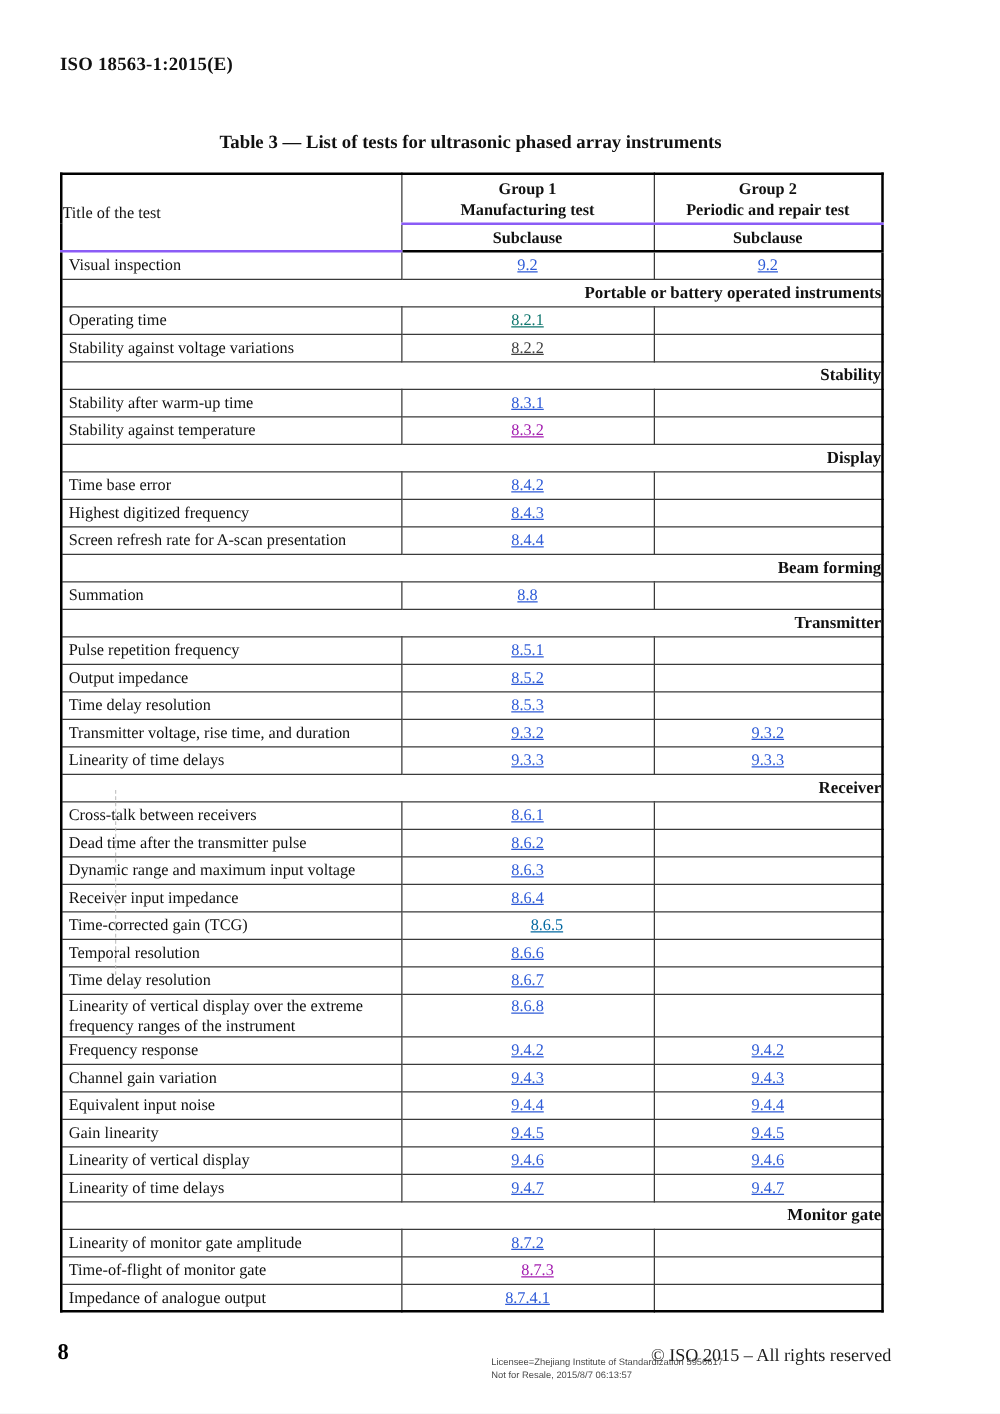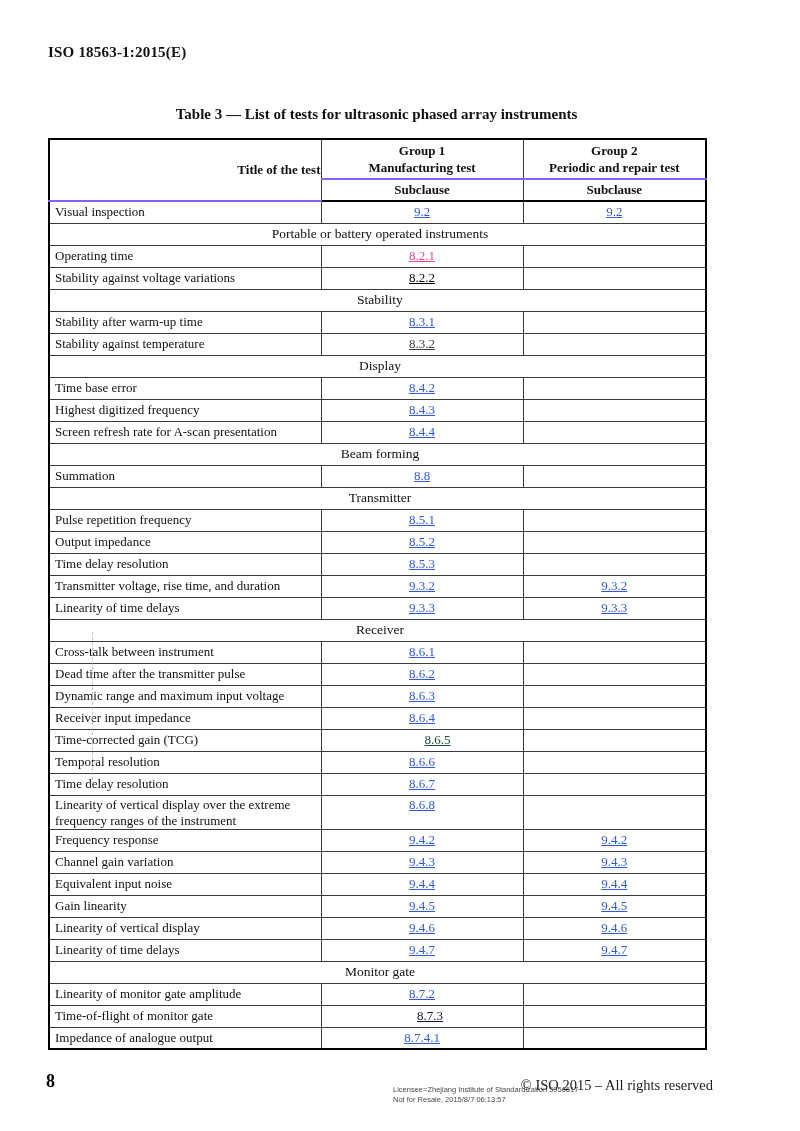--- a/index.html
+++ b/index.html
@@ -23,27 +23,27 @@
   }
   table.tbl col.c1 { width:272px; }
   table.tbl col.c2 { width:202px; }
   table.tbl col.c3 { width:183px; }
   table.tbl th, table.tbl td {
     border:1px solid #3a3a3a; overflow:hidden; white-space:nowrap;
   }
   table.tbl { border:2px solid #000; }
   table.tbl thead tr.grp-row th { border-bottom:2px solid #8b5cf6; }
   table.tbl thead tr.sub-row th { border-bottom:2px solid #000; }
-  th.title-h { font-weight:bold; text-align:right; vertical-align:middle; }
+  th.title-h { font-weight:normal; text-align:left; vertical-align:middle; }
   th.grp { font-weight:bold; text-align:center; vertical-align:middle; height:40px; line-height:17px; }
   th.subh { font-weight:bold; text-align:center; height:22px; }
   tbody tr { height:22px; }
   tbody tr.tall { height:32px; }
   td.ttl { text-align:left; padding-left:5px; vertical-align:middle; }
-  td.section { font-weight:normal; text-align:center; padding-left:5px; font-size:13.5px; }
+  td.section { font-weight:bold; text-align:right; padding-left:5px; font-size:13.5px; }
   td.sub { text-align:center; vertical-align:middle; }
   tr.tall td { vertical-align:top; padding-top:1px; white-space:normal; line-height:16px; }
   a.lnk { text-decoration:underline; cursor:pointer; }
   .ihs-marks {
     position:absolute; left:92px; top:632px; height:148px; width:0;
     border-left:1px dashed #b9b9b9; opacity:0.8;
   }
   .page-num {
     position:absolute; left:46px; top:1071px;
     font-size:18px; font-weight:bold; color:#000;
@@ -99,39 +99,39 @@
         <tr>
           <td class="ttl">Visual inspection</td>
           <td class="sub"><a class="lnk" style="color: rgb(46, 91, 215);">9.2</a></td>
           <td class="sub"><a class="lnk" style="color: rgb(46, 91, 215);">9.2</a></td>
         </tr>
         <tr>
           <td colspan="3" class="section">Portable or battery operated instruments</td>
         </tr>
         <tr>
           <td class="ttl">Operating time</td>
-          <td class="sub"><a class="lnk" style="color: #ec4899;">8.2.1</a></td>
+          <td class="sub"><a class="lnk" style="color: #0f766e;">8.2.1</a></td>
           <td class="sub"></td>
         </tr>
         <tr>
           <td class="ttl">Stability against voltage variations</td>
-          <td class="sub"><a class="lnk" style="color: #000000;">8.2.2</a></td>
+          <td class="sub"><a class="lnk" style="color: #404040;">8.2.2</a></td>
           <td class="sub"></td>
         </tr>
         <tr>
           <td colspan="3" class="section">Stability</td>
         </tr>
         <tr>
           <td class="ttl">Stability after warm-up time</td>
           <td class="sub"><a class="lnk" style="color: rgb(46, 91, 215);">8.3.1</a></td>
           <td class="sub"></td>
         </tr>
         <tr>
           <td class="ttl">Stability against temperature</td>
-          <td class="sub"><a class="lnk" style="color: #404040;">8.3.2</a></td>
+          <td class="sub"><a class="lnk" style="color: #a21caf;">8.3.2</a></td>
           <td class="sub"></td>
         </tr>
         <tr>
           <td colspan="3" class="section">Display</td>
         </tr>
         <tr>
           <td class="ttl">Time base error</td>
           <td class="sub"><a class="lnk" style="color: rgb(46, 91, 215);">8.4.2</a></td>
           <td class="sub"></td>
         </tr>
@@ -178,42 +178,42 @@
         </tr>
         <tr>
           <td class="ttl">Linearity of time delays</td>
           <td class="sub"><a class="lnk" style="color: rgb(46, 91, 215);">9.3.3</a></td>
           <td class="sub"><a class="lnk" style="color: rgb(46, 91, 215);">9.3.3</a></td>
         </tr>
         <tr>
           <td colspan="3" class="section">Receiver</td>
         </tr>
         <tr>
-          <td class="ttl">Cross-talk between instrument</td>
+          <td class="ttl">Cross-talk between receivers</td>
           <td class="sub"><a class="lnk" style="color: rgb(46, 91, 215);">8.6.1</a></td>
           <td class="sub"></td>
         </tr>
         <tr>
           <td class="ttl">Dead time after the transmitter pulse</td>
           <td class="sub"><a class="lnk" style="color: rgb(46, 91, 215);">8.6.2</a></td>
           <td class="sub"></td>
         </tr>
         <tr>
           <td class="ttl">Dynamic range and maximum input voltage</td>
           <td class="sub"><a class="lnk" style="color: rgb(46, 91, 215);">8.6.3</a></td>
           <td class="sub"></td>
         </tr>
         <tr>
           <td class="ttl">Receiver input impedance</td>
           <td class="sub"><a class="lnk" style="color: rgb(46, 91, 215);">8.6.4</a></td>
           <td class="sub"></td>
         </tr>
         <tr>
           <td class="ttl">Time-corrected gain (TCG)</td>
-          <td class="sub"><a class="lnk" style="color: #14532d; margin-left: 31px;">8.6.5</a></td>
+          <td class="sub"><a class="lnk" style="color: #0369a1; margin-left: 31px;">8.6.5</a></td>
           <td class="sub"></td>
         </tr>
         <tr>
           <td class="ttl">Temporal resolution</td>
           <td class="sub"><a class="lnk" style="color: rgb(46, 91, 215);">8.6.6</a></td>
           <td class="sub"></td>
         </tr>
         <tr>
           <td class="ttl">Time delay resolution</td>
           <td class="sub"><a class="lnk" style="color: rgb(46, 91, 215);">8.6.7</a></td>
@@ -257,21 +257,21 @@
         <tr>
           <td colspan="3" class="section">Monitor gate</td>
         </tr>
         <tr>
           <td class="ttl">Linearity of monitor gate amplitude</td>
           <td class="sub"><a class="lnk" style="color: rgb(46, 91, 215);">8.7.2</a></td>
           <td class="sub"></td>
         </tr>
         <tr>
           <td class="ttl">Time-of-flight of monitor gate</td>
-          <td class="sub"><a class="lnk" style="color: #0f172a; margin-left: 16px;">8.7.3</a></td>
+          <td class="sub"><a class="lnk" style="color: #a21caf; margin-left: 16px;">8.7.3</a></td>
           <td class="sub"></td>
         </tr>
         <tr>
           <td class="ttl">Impedance of analogue output</td>
           <td class="sub"><a class="lnk" style="color: rgb(46, 91, 215);">8.7.4.1</a></td>
           <td class="sub"></td>
         </tr>
       </tbody>
   </table>
 

